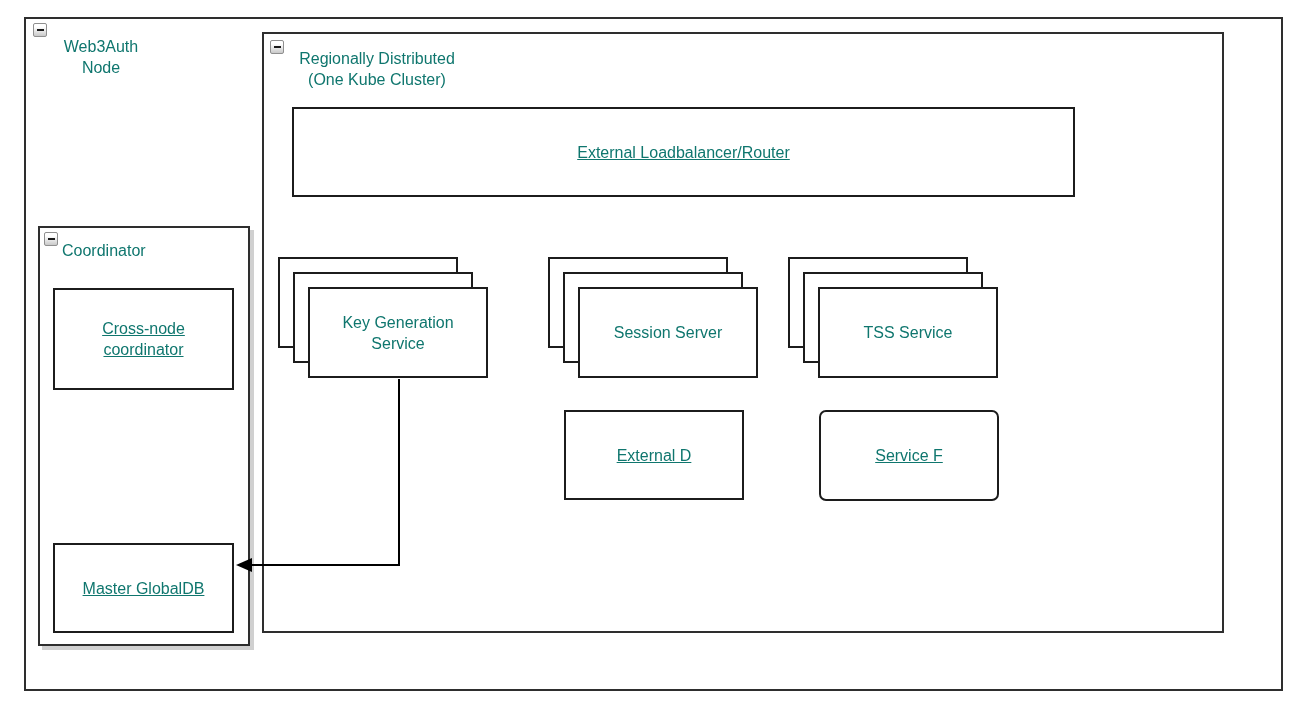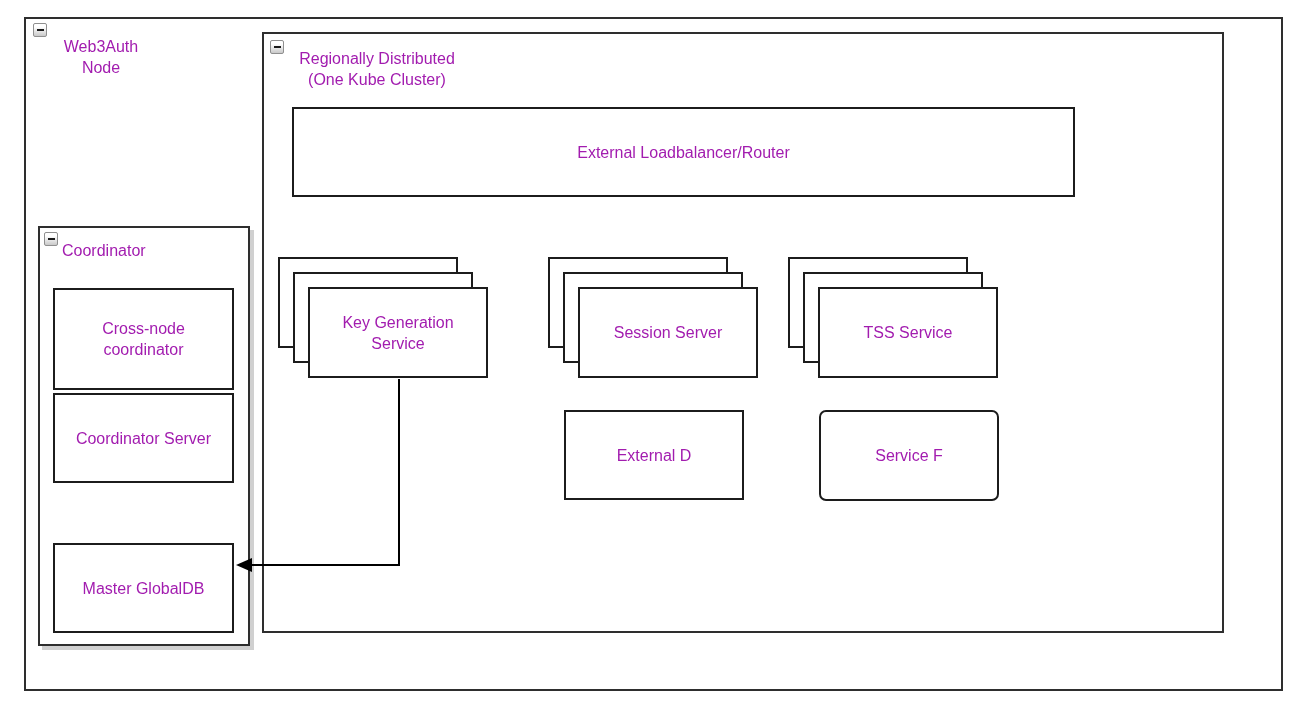--- a/index.html
+++ b/index.html
@@ -1,30 +1,30 @@
 <!DOCTYPE html>
 <html><head>
 <meta charset="utf-8">
 <style>
   html,body { margin:0; padding:0; background:#ffffff; }
   .canvas {
     position:relative; width:1302px; height:708px; background:#ffffff;
-    font-family:"Liberation Sans", sans-serif; color:#a21caf; overflow:hidden;
+    font-family:"Liberation Sans", sans-serif; color:#0f766e; overflow:hidden;
   }
   .abs { position:absolute; box-sizing:border-box; }
 
   
   .container { border:2px solid #2e2e2e; background:transparent; }
   .coordinator-shell { background:#ffffff; box-shadow:4px 4px 0 rgba(170,170,170,0.55); }
 
   
   .node {
     border:2px solid #1c1c1c; background:#ffffff;
     display:flex; align-items:center; justify-content:center;
-    text-align:center; font-size:16px; line-height:21px;
+    text-align:center; font-size:16px; line-height:21px;text-decoration:underline;
   }
   .lbl { white-space:pre-line; }
 
   
   .stack { width:210px; height:122px; }
   .stack .layer {
     position:absolute; width:180px; height:91px;
     border:2px solid #1c1c1c; background:#ffffff; box-sizing:border-box;
   }
   .stack .l0 { left:0;  top:0;  }
@@ -128,23 +128,20 @@
   </div>
 
   <div class="abs container coordinator-shell coordinator"></div>
   <div class="abs collapse coord-minus"></div>
   <div class="abs ctitle-left coord-title">Coordinator</div>
 
   <div class="abs node cross-node">
     <span class="lbl">Cross-node
 coordinator</span>
   </div>
-  <div class="abs node coord-server">
-    <span class="lbl">Coordinator Server</span>
-  </div>
   <div class="abs node master-db">
     <span class="lbl">Master GlobalDB</span>
   </div>
 
   <svg class="edges" width="1302" height="708" viewBox="0 0 1302 708">
     <g>
       <path d="M399,379 L399,565 L252,565" fill="none" stroke="#000000" stroke-width="2"></path>
       <polygon points="236,565 252,558 252,572" fill="#000000"></polygon>
     </g>
   </svg>

